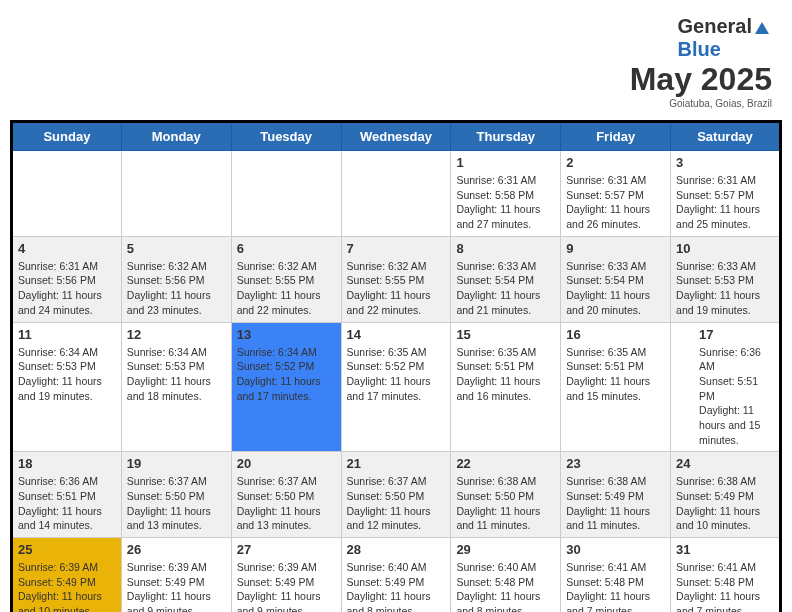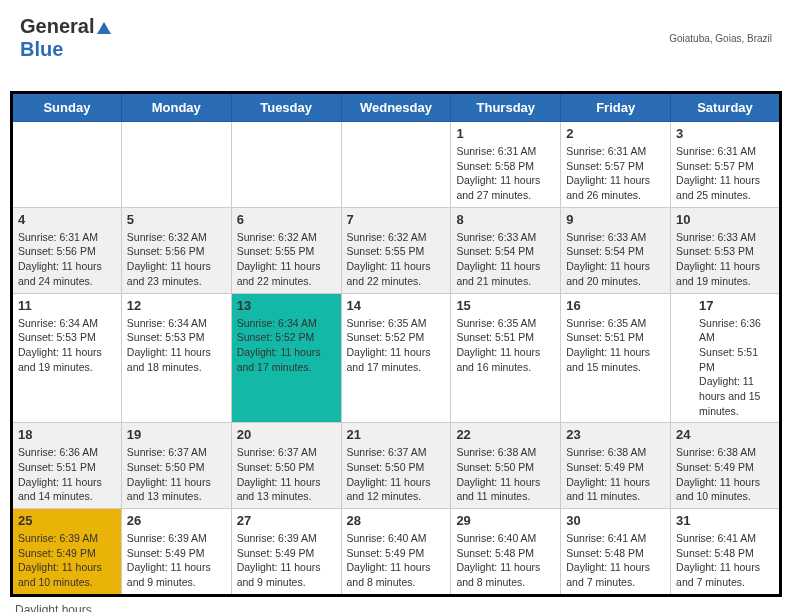--- a/index.html
+++ b/index.html
@@ -6,23 +6,24 @@
     body {
       font-family: Arial, sans-serif;
       background: #fff;
       width: 792px;
       min-height: 612px;
       padding: 10px;
     }
     .header {
       display: flex;
       justify-content: space-between;
-      align-items: center;
-      margin-bottom: 25px;
+      align-items: flex-end;
+      margin-bottom: 6px;
       padding: 5px 10px;
+      flex-direction: column;
     }
     .logo {
       display: flex;
       align-items: center;
     }
     .title-area {
       text-align: right;
     }
     .month-title {
       font-size: 32px;
@@ -90,20 +91,21 @@
 <div class="header">
   <div class="logo">
     <div>
       <span style="font-size:20px;font-weight:bold;color:#333;">General</span><svg width="18" height="18" viewBox="0 0 18 18" style="vertical-align:middle;margin:0 1px;">
           <polygon points="9,2 16,14 2,14" fill="#2a6db5"></polygon>
         </svg><br>
       <span style="font-size:20px;font-weight:bold;color:#2a6db5;">Blue</span>
     </div>
   </div>
   <div class="title-area">
+    <div class="month-title">May 2025</div>
     <div class="subtitle">Goiatuba, Goias, Brazil</div>
   </div>
 </div>
 
 <table class="calendar">
   <thead>
     <tr>
       <th>Sunday</th>
       <th>Monday</th>
       <th>Tuesday</th>
@@ -164,21 +166,21 @@
       </tr>
       <tr>
         <td style="background-color: rgb(255, 255, 255);">
           <span class="day-number">11</span>
           <div class="day-info">Sunrise: 6:34 AM<br>Sunset: 5:53 PM<br>Daylight: 11 hours and 19 minutes.</div>
         </td>
         <td style="background-color: rgb(255, 255, 255);">
           <span class="day-number">12</span>
           <div class="day-info">Sunrise: 6:34 AM<br>Sunset: 5:53 PM<br>Daylight: 11 hours and 18 minutes.</div>
         </td>
-        <td style="background-color: #14b8a6; margin-left: 29px;">
+        <td style="background-color: #3b82f6; margin-left: 29px;">
           <span class="day-number">13</span>
           <div class="day-info">Sunrise: 6:34 AM<br>Sunset: 5:52 PM<br>Daylight: 11 hours and 17 minutes.</div>
         </td>
         <td style="background-color: rgb(255, 255, 255);">
           <span class="day-number">14</span>
           <div class="day-info">Sunrise: 6:35 AM<br>Sunset: 5:52 PM<br>Daylight: 11 hours and 17 minutes.</div>
         </td>
         <td style="background-color: rgb(255, 255, 255);">
           <span class="day-number">15</span>
           <div class="day-info">Sunrise: 6:35 AM<br>Sunset: 5:51 PM<br>Daylight: 11 hours and 16 minutes.</div>

